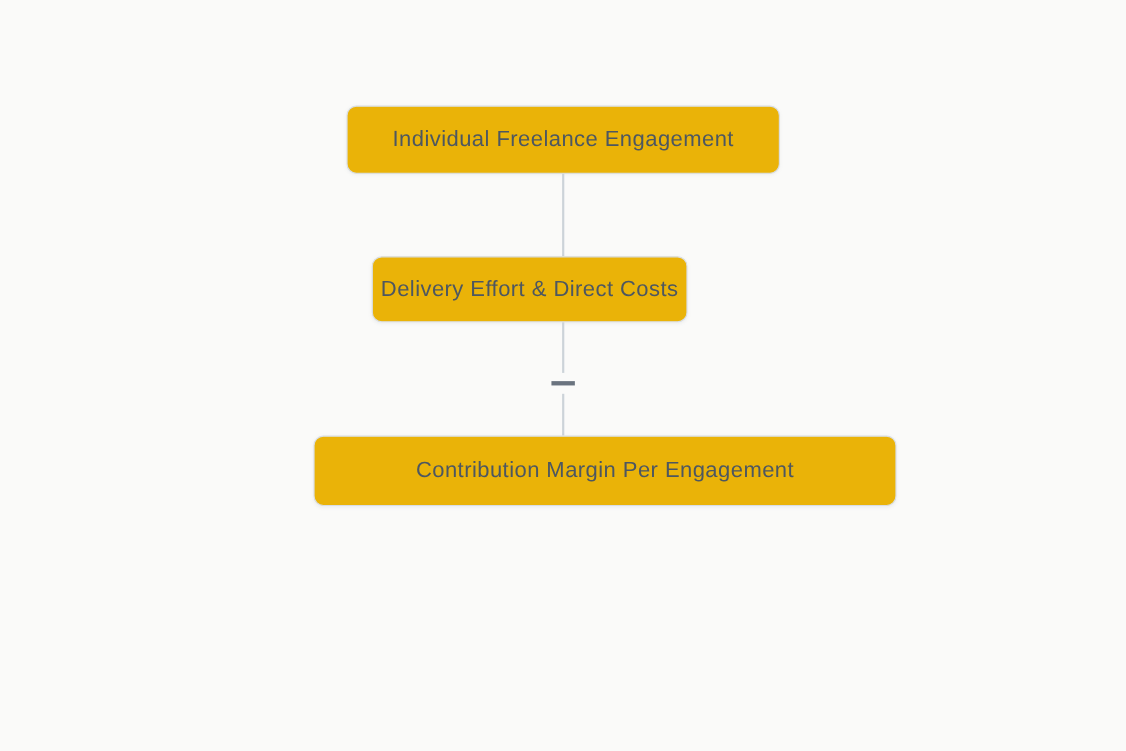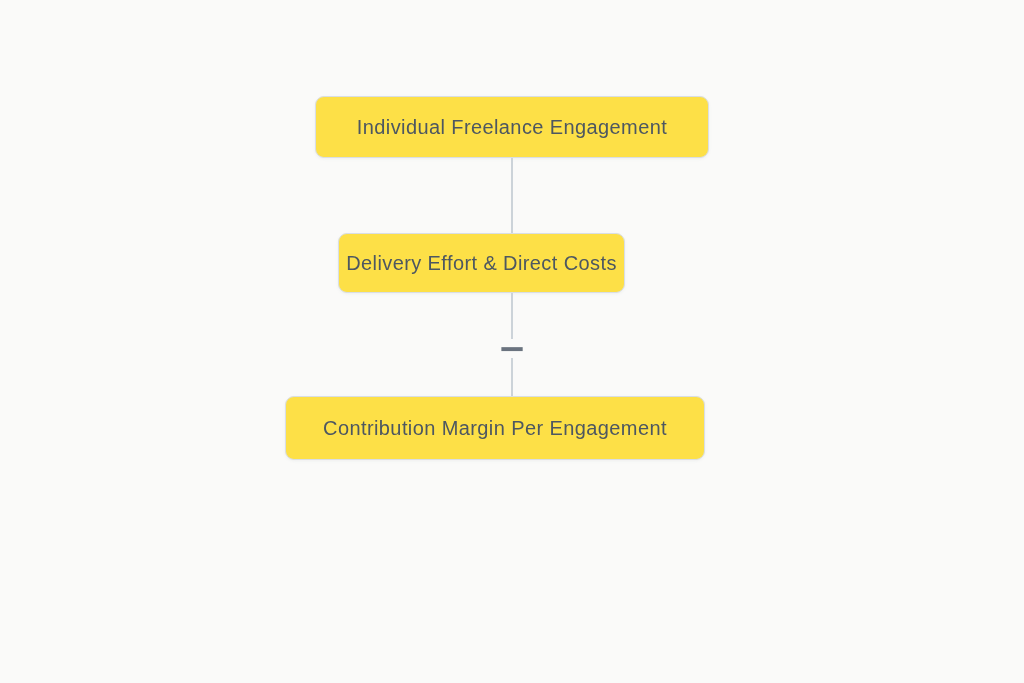--- a/index.html
+++ b/index.html
@@ -17,32 +17,32 @@
   .diagram {
     position: absolute;
     inset: 0;
   }
   .node {
     position: absolute;
     box-sizing: border-box;
     display: flex;
     align-items: center;
     justify-content: center;
-    background: #fde047;
+    background: #eab308;
     border: 1px solid #d9dee4;
     border-radius: 9px;
     box-shadow: 0 1px 3px rgba(140,150,160,0.10);
     color: #4d5761;
     font-size: 20px;
     letter-spacing: 0.4px;
     white-space: nowrap;
   }
   .node-1 { left: 315px; top: 96px;  width: 394px; height: 62px; }
   .node-2 { left: 338px; top: 233px; width: 287px; height: 60px; }
-  .node-3 { left: 285px; top: 396px; width: 420px; height: 64px; }
+  .node-3 { left: 285px; top: 396px; width: 530px; height: 64px; }
   .connector {
     position: absolute;
     width: 2px;
     background: #ccd3d9;
   }
   .connector-1  { left: 511px; top: 158px; height: 75px; }
   .connector-2a { left: 511px; top: 293px; height: 46px; }
   .connector-2b { left: 511px; top: 358px; height: 38px; }
   .operator {
     position: absolute;

